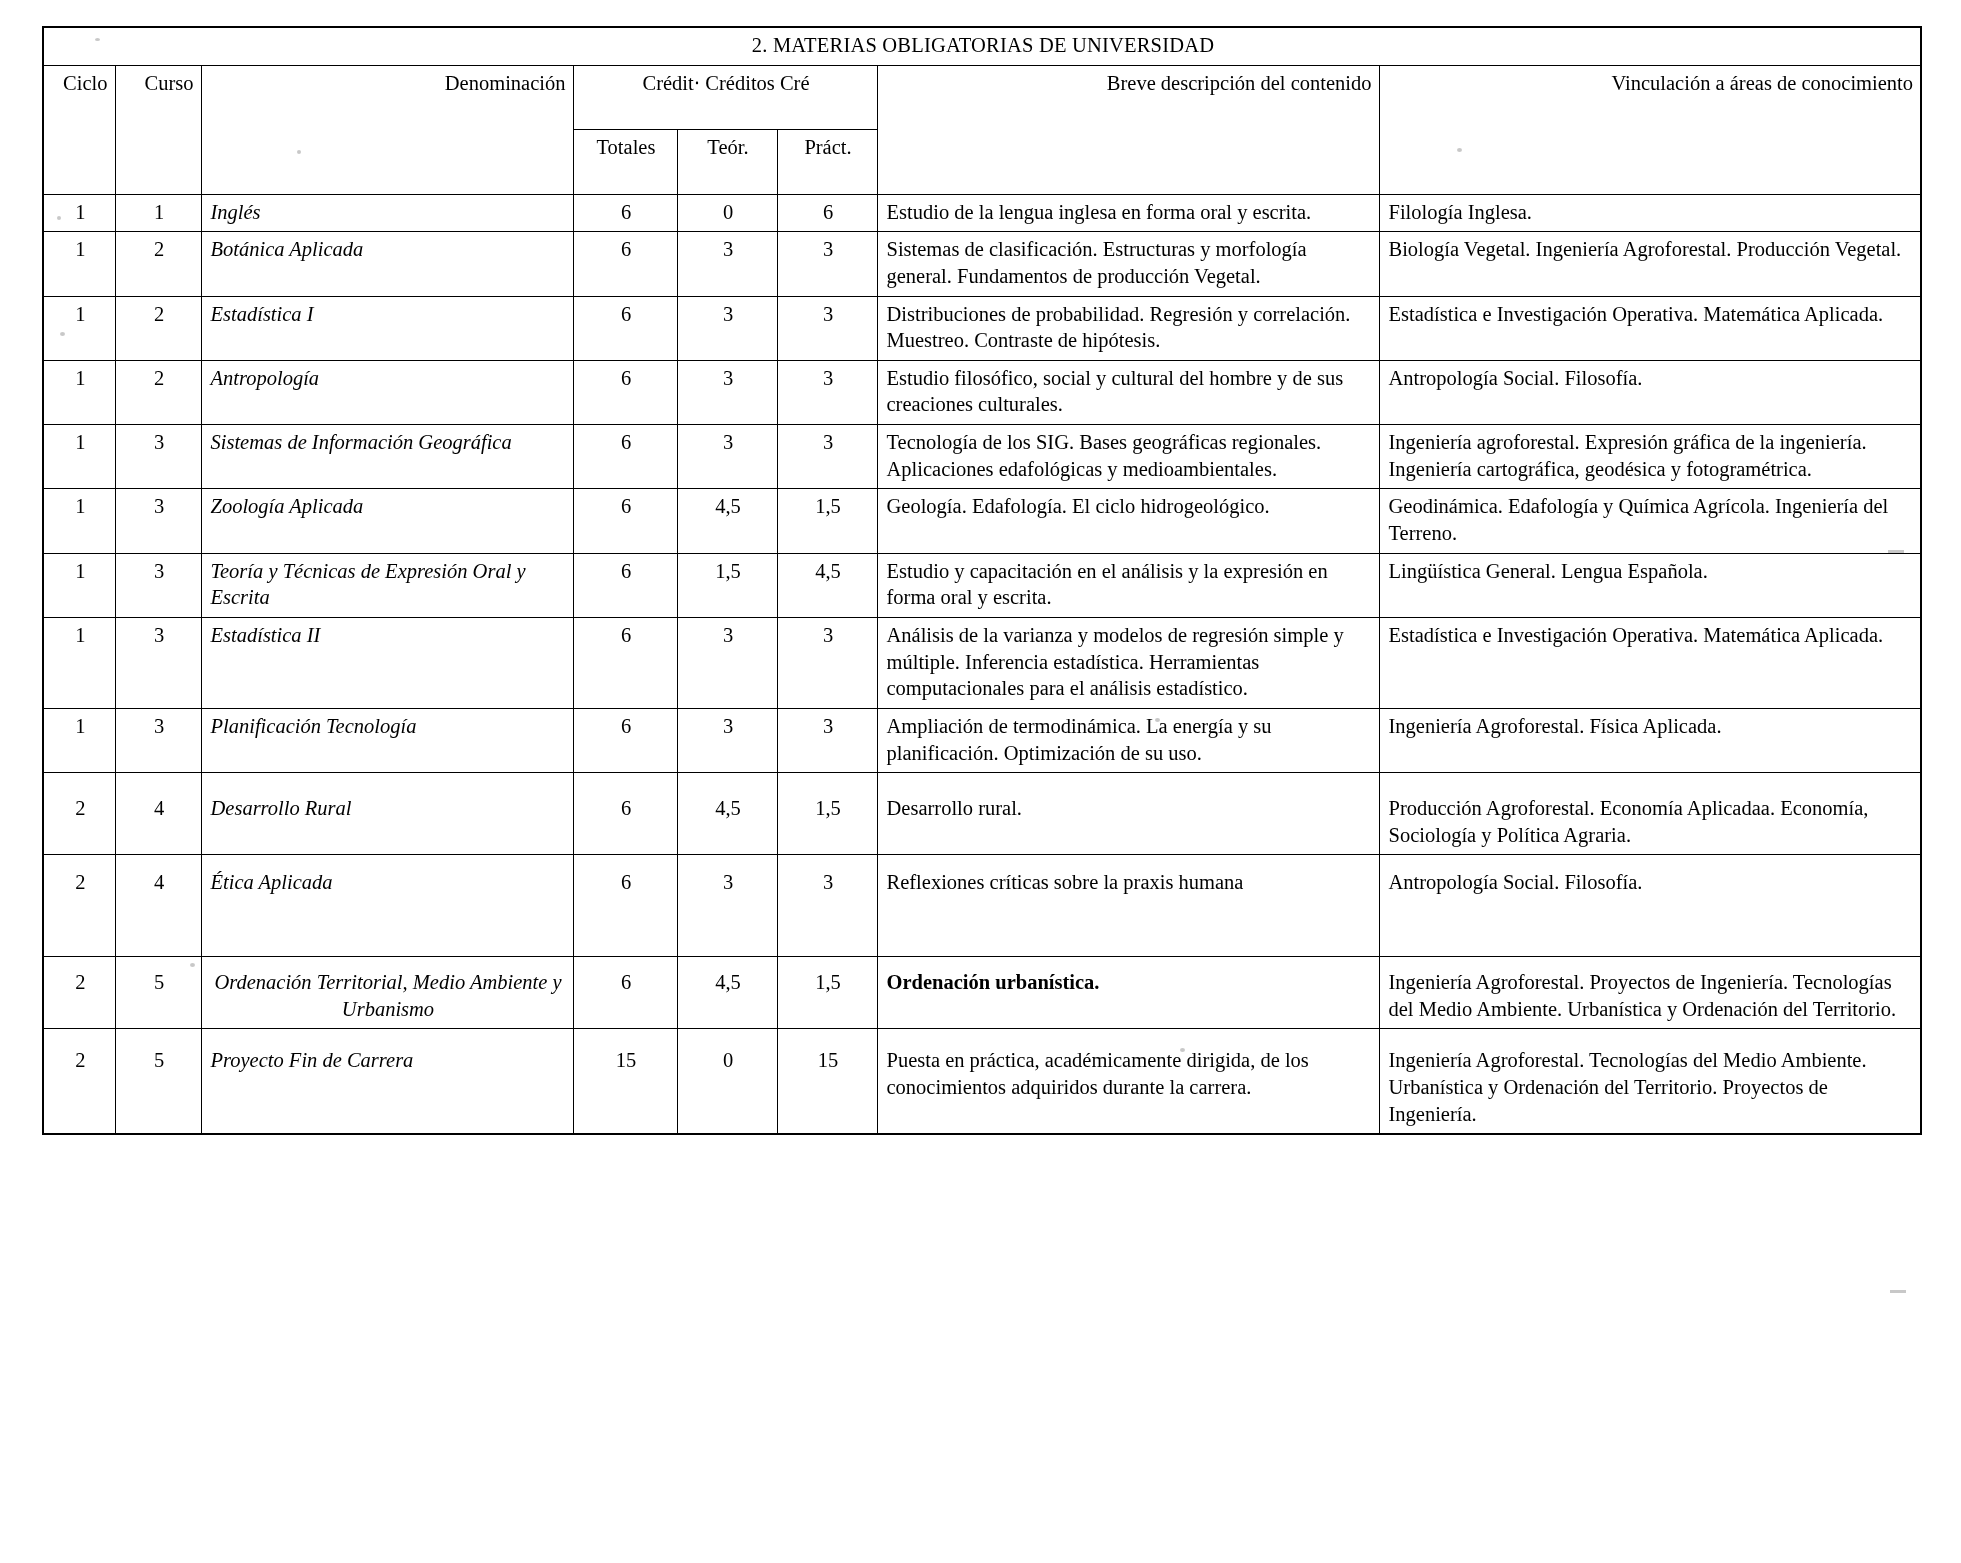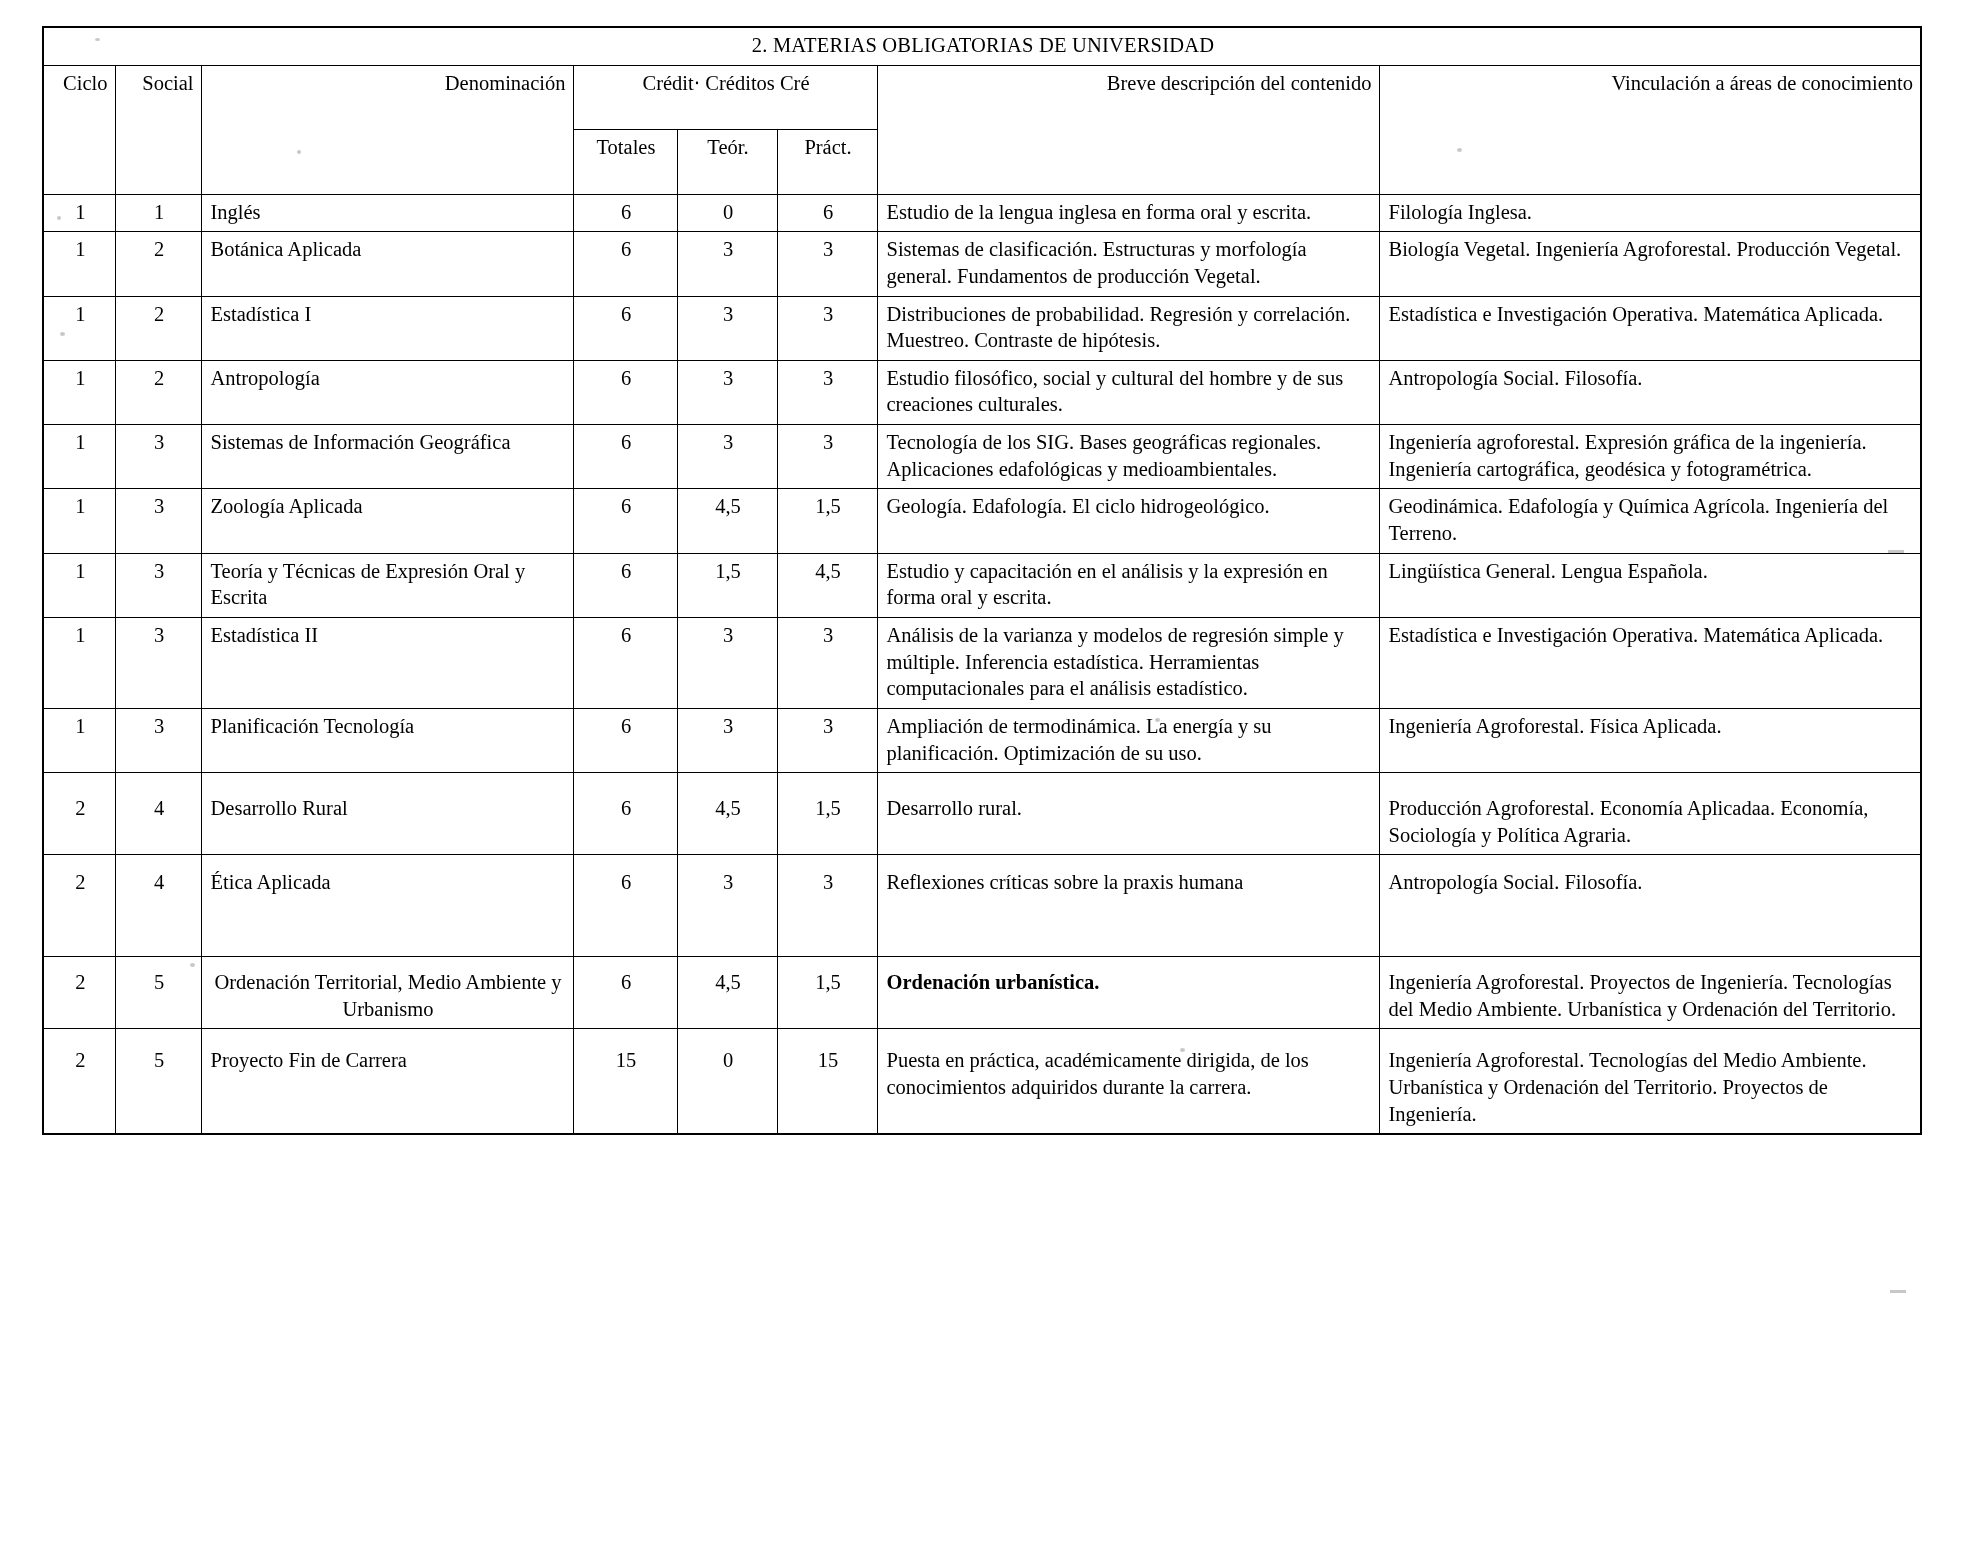--- a/index.html
+++ b/index.html
@@ -92,21 +92,21 @@
   }
   .c-ciclo-cell, .c-curso-cell {
     text-align: center;
     font-size: 21px;
   }
   td.nb { border-top: none; border-bottom: none; }
   .row-cell {
     padding-top: 7px;
     padding-bottom: 9px;
   }
-  .denom-cell { padding-left: 11px; }
+  .denom-cell { padding-left: 11px; font-style: italic; }
   .desc-cell  { padding-left: 11px; }
   .vinc-cell  { padding-left: 11px; }
 
   
   .speck {
     position: absolute;
     background: #9a9a9a;
     border-radius: 50%;
     opacity: .55;
   }
@@ -139,21 +139,21 @@
         <col class="c-vinc">
     </colgroup>
     <tbody>
 
       <tr>
         <td class="title-cell" colspan="8">2. MATERIAS OBLIGATORIAS DE UNIVERSIDAD</td>
       </tr>
 
       <tr>
         <td class="hdr hdr-tall" rowspan="2">Ciclo</td>
-        <td class="hdr" rowspan="2">Social</td>
+        <td class="hdr" rowspan="2">Curso</td>
         <td class="hdr" rowspan="2">Denominación</td>
         <td class="credit-group" colspan="3">Crédit⋅  Créditos Cré</td>
         <td class="hdr" rowspan="2">Breve descripción del contenido</td>
         <td class="hdr" rowspan="2">Vinculación a áreas de conocimiento</td>
       </tr>
 
       <tr class="hdr-row-bottom">
         <td class="hdr-sub">Totales</td>
         <td class="hdr-sub">Teór.</td>
         <td class="hdr-sub">Práct.</td>

